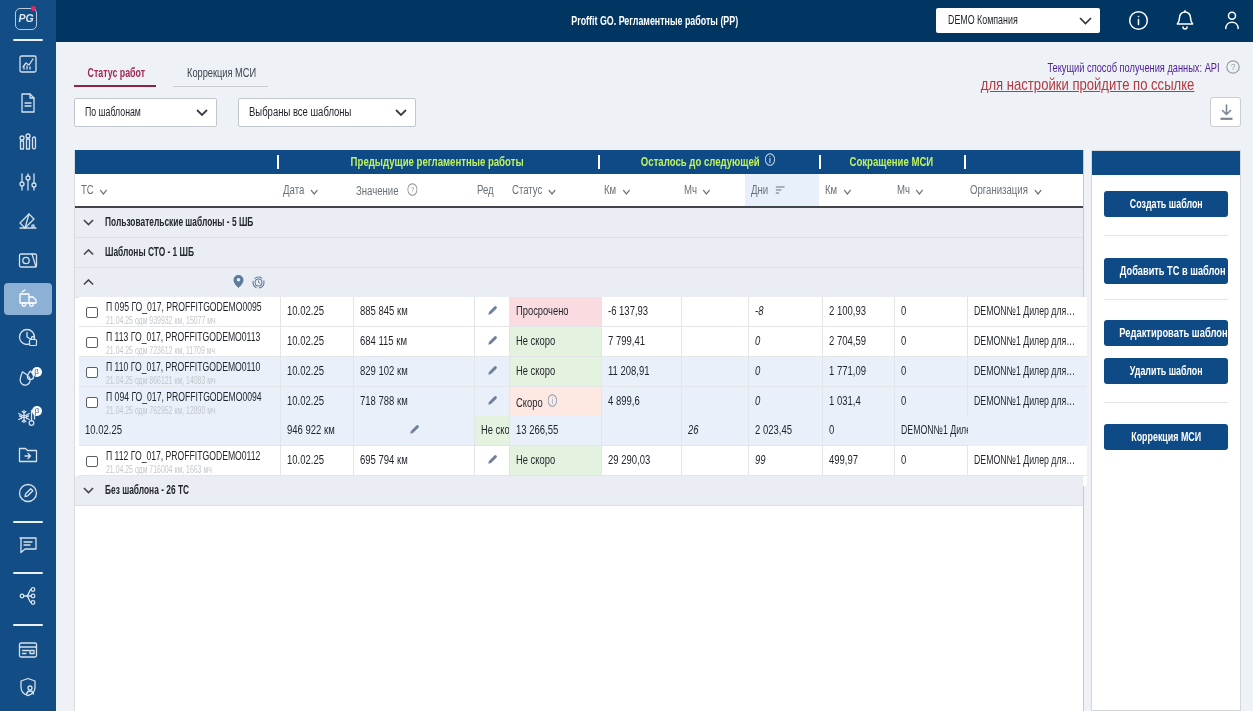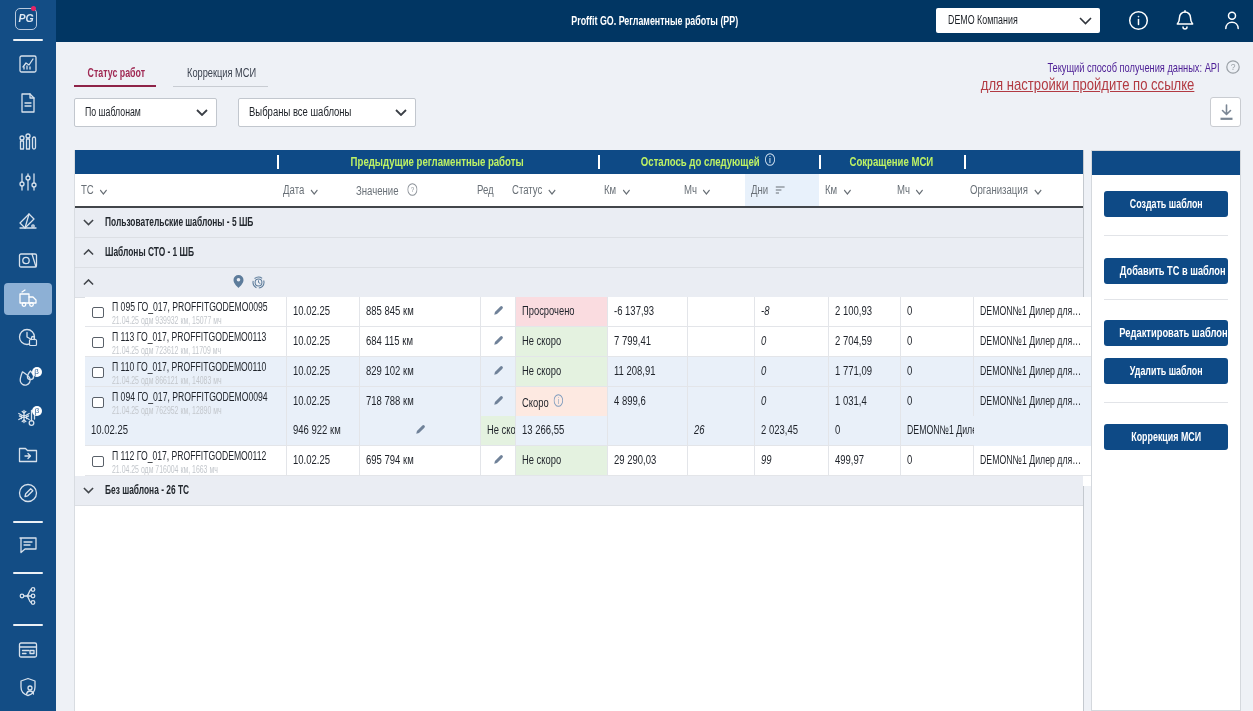--- a/index.html
+++ b/index.html
@@ -30,21 +30,21 @@
 .tick{position:absolute;top:5px;width:2px;height:14px;background:#fff}
 .grid{display:grid;grid-template-columns:202px 73px 121px 35px 92px 80px 67px 74px 72px 73px auto}
 #chead{position:absolute;left:0;top:24px;width:1008px;height:34px;border-bottom:2px solid #42464b;background:#fff}
 .ch{font-size:12px;color:#697077;padding:9px 0 0 6px;white-space:nowrap}
 .ch svg{vertical-align:-1px;margin-left:4px}
 .ch.hl{background:#e8f1fb}
 .grow{position:absolute;left:0;width:1008px;height:30px;background:#eaedf3;border-bottom:1px solid #dcdfe4;font-size:12.5px;font-weight:bold;color:#23282e;line-height:29px;white-space:nowrap}
 .grow .chev{position:absolute;left:8px;top:11px;line-height:0}
 .grow .chev svg{display:block}
 .grow .lbl{position:absolute;left:30px;top:0}
-.drow{position:absolute;left:10px;width:1008px;height:40px;background:#fff}
+.drow{position:absolute;left:4px;width:1008px;height:40px;background:#fff}
 .drow.alt{background:#e9f0f9}
 .drow .cell{border-right:1px solid #e3e5e9;border-bottom:1px solid #e3e5e9;height:30px;font-size:12.5px;color:#1f232a;padding:7px 0 0 6px;white-space:nowrap;overflow:hidden}
 .drow .cell.c1{padding:0}
 .name{position:absolute;left:27px;top:3px;font-size:12.5px;color:#1f232a;white-space:nowrap}
 .sub{position:absolute;left:27px;top:16.5px;font-size:11px;color:#c3c7cc;white-space:nowrap}
 .cb{position:absolute;left:7px;top:9.5px;width:11.5px;height:11.5px;border:1.5px solid #596069;border-radius:2px;background:#fff}
 .st.overdue{background:#fadce0}
 .st.ok{background:#e4f2e0}
 .st.soon{background:#fde9e1}
 .dni{font-style:italic}

